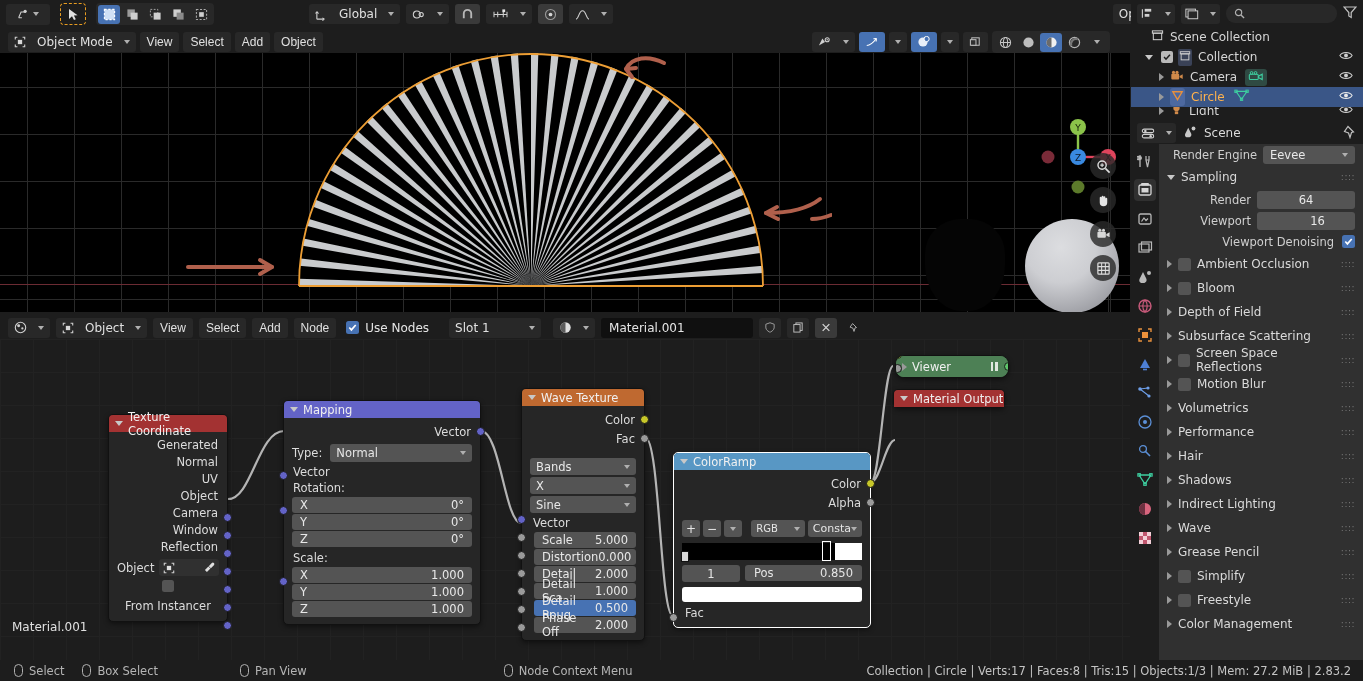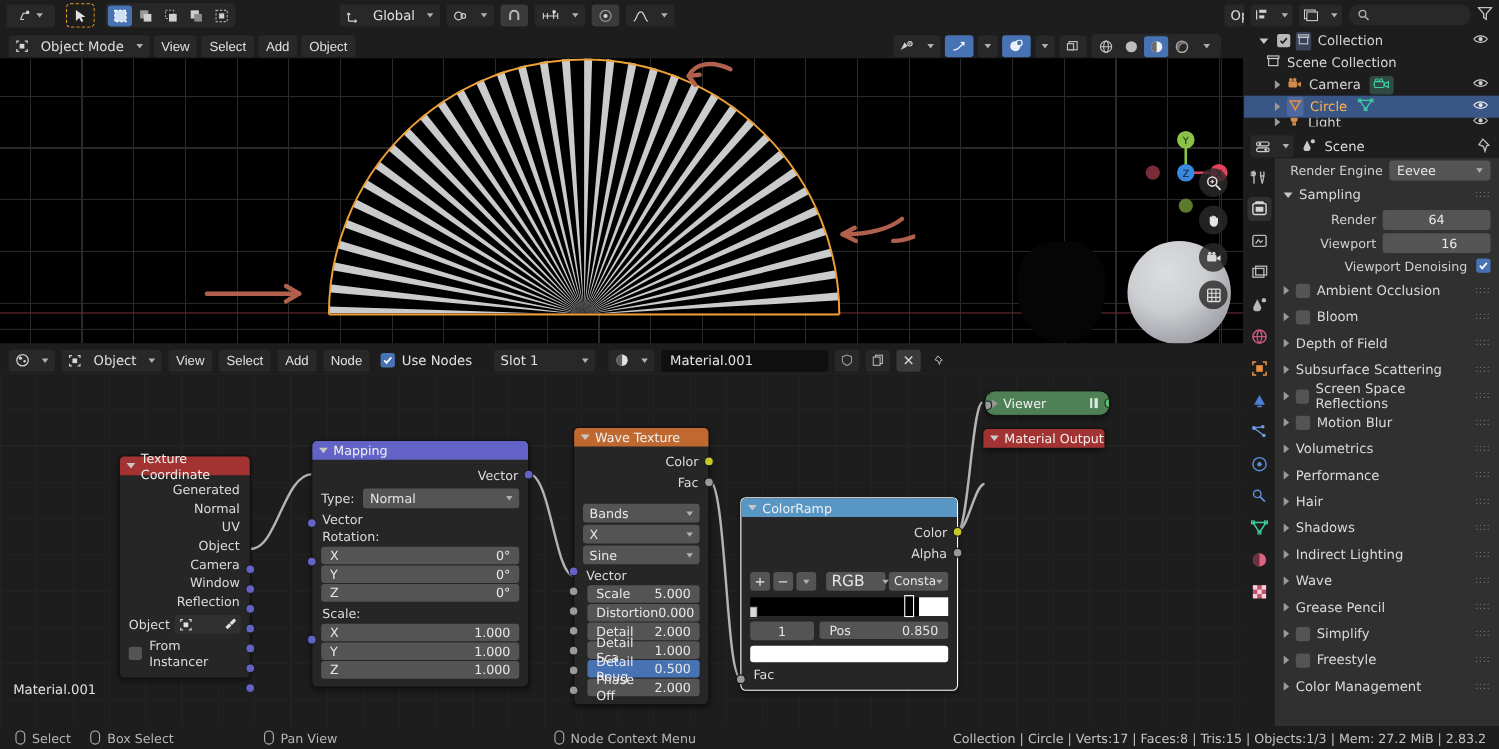--- a/index.html
+++ b/index.html
@@ -555,21 +555,21 @@
           <div style="flex:1;height:17px;background:#303030;border-radius:3px;display:flex;align-items:center;justify-content:space-between;padding:0 4px;">
             <svg width="12" height="12" viewBox="0 0 14 14">
                 <path d="M1.5 4 L1.5 1.5 L4 1.5 M10 1.5 L12.5 1.5 L12.5 4 M12.5 10 L12.5 12.5 L10 12.5 M4 12.5 L1.5 12.5 L1.5 10" stroke="#d0d0d0" stroke-width="1.3" fill="none"></path>
                 <rect x="4.5" y="4.5" width="5" height="5" fill="#e0e0e0"></rect>
               </svg>
             <svg width="11" height="11" viewBox="0 0 12 12">
                 <path d="M8.5 1.2 a1.6 1.6 0 0 1 2.3 2.3 L7.5 6.8 L5.2 4.5 Z M4.8 5 L7 7.2 L3.2 11 L1 8.8 Z" fill="#e0e0e0"></path>
               </svg>
           </div>
         </div>
-        <div style="display:flex;align-items:center;gap:7px;padding:2px 8px;">
+        <div style="display:flex;align-items:center;gap:7px;padding:2px 8px;flex-direction:column;">
           <span style="width:12px;height:12px;background:#545454;border-radius:2.5px;"></span>
           <span style="font-size:11.5px;color:#dcdcdc;">From Instancer</span>
         </div>
       </div>
     </div>
 
     <div class="node" style="left:283px; top:61px; width:198px;">
       <div class="node-hdr" style="background:#6363c7;">
         <span class="tri-d"></span>
         <span>Mapping</span>
@@ -694,21 +694,21 @@
             <span>Alpha</span>
             <span class="sock" style="right:-5px;background:#9a9a9a;top:45px;"></span>
           </div>
 
         <div style="display:flex;align-items:center;gap:3px;padding:8px 8px 3px;">
           <span style="width:24px;height:17px;background:#545454;border-radius:3px;display:flex;align-items:center;justify-content:center;font-size:12px;">+</span>
           <span style="width:24px;height:17px;background:#545454;border-radius:3px;display:flex;align-items:center;justify-content:center;font-size:12px;">−</span>
           <span style="width:24px;height:17px;background:#545454;border-radius:3px;display:flex;align-items:center;justify-content:center;">
               <span class="chev"></span>
             </span>
-          <span style="width:54px;height:17px;background:#545454;border-radius:3px;display:flex;align-items:center;justify-content:space-between;padding:0 5px;font-size:14px;margin-left:6px;gap:16px;">
+          <span style="width:54px;height:17px;background:#545454;border-radius:3px;display:flex;align-items:center;justify-content:space-between;padding:0 5px;font-size:10px;margin-left:6px;gap:16px;">
               <span>RGB</span>
               <span class="chev"></span>
             </span>
           <span style="width:56px;height:17px;background:#545454;border-radius:3px;display:flex;align-items:center;justify-content:space-between;padding:0 5px;font-size:11px;">
               <span>Consta</span>
               <span class="chev"></span>
             </span>
         </div>
 
         <div style="position:relative;margin:3px 8px 0;height:17px;">
@@ -779,43 +779,43 @@
         <span title=""></span>
       </div>
       <div>
         <svg width="14" height="14" viewBox="0 0 14 14">
             <path d="M1 2 L13 2 L8.2 7.5 L8.2 12.5 L5.8 11 L5.8 7.5 Z" fill="none" stroke="#c2c2c2" stroke-width="1.2"></path>
           </svg>
       </div>
     </div>
 
     <div class="ol-row">
+      <span style="width:14px;"></span>
+      <span style="margin-right:6px;"><svg width="13" height="13" viewBox="0 0 14 14">
+            <rect x="1.5" y="2" width="11" height="2.5" fill="none" stroke="#cfcfcf" stroke-width="1.1"></rect>
+            <rect x="2.5" y="4.5" width="9" height="7" fill="none" stroke="#cfcfcf" stroke-width="1.1"></rect>
+          </svg></span>
+      <span>Scene Collection</span>
+    </div>
+    <div class="ol-row">
       <span class="tri-d" style="margin-left:8px;margin-right:8px;"></span>
       <span style="width:12px;height:12px;background:#b9b9b9;border-radius:2px;margin-right:5px;display:flex;align-items:center;justify-content:center;">
           <svg width="10" height="10" viewBox="0 0 12 12">
             <path d="M2.5 6 L4.8 8.6 L9.5 3.2" stroke="#1d1d1d" stroke-width="1.8" fill="none"></path>
           </svg>
         </span>
       <span style="margin-right:6px;background:#3a4257;padding:1px;border-radius:2px;"><svg width="12" height="12" viewBox="0 0 14 14">
             <rect x="1.5" y="2" width="11" height="2.5" fill="none" stroke="#cfcfcf" stroke-width="1.1"></rect>
             <rect x="2.5" y="4.5" width="9" height="7" fill="none" stroke="#cfcfcf" stroke-width="1.1"></rect>
           </svg></span>
       <span>Collection</span>
       <span style="margin-left:auto;margin-right:10px;"><svg width="14" height="11" viewBox="0 0 16 11">
             <path d="M1 5.5 C4 1 12 1 15 5.5 C12 10 4 10 1 5.5 Z" fill="none" stroke="#d0d0d0" stroke-width="1.2"></path>
             <circle cx="8" cy="5.5" r="2.2" fill="#d0d0d0"></circle>
           </svg></span>
-    </div>
-    <div class="ol-row">
-      <span style="width:14px;"></span>
-      <span style="margin-right:6px;"><svg width="13" height="13" viewBox="0 0 14 14">
-            <rect x="1.5" y="2" width="11" height="2.5" fill="none" stroke="#cfcfcf" stroke-width="1.1"></rect>
-            <rect x="2.5" y="4.5" width="9" height="7" fill="none" stroke="#cfcfcf" stroke-width="1.1"></rect>
-          </svg></span>
-      <span>Scene Collection</span>
     </div>
     <div class="ol-row">
       <span class="chev-r" style="margin-left:22px;margin-right:6px;"></span>
       <span style="margin-right:6px;"><svg width="14" height="13" viewBox="0 0 16 14">
             <rect x="1.5" y="5" width="9" height="6.5" rx="1.2" fill="#d08a4a"></rect>
             <path d="M11 7.5 L14.5 5.5 L14.5 11 L11 9 Z" fill="#d08a4a"></path>
             <circle cx="4" cy="3.5" r="1.8" fill="#d08a4a"></circle>
             <circle cx="8" cy="3.5" r="1.8" fill="#d08a4a"></circle>
           </svg></span>
       <span>Camera</span>

